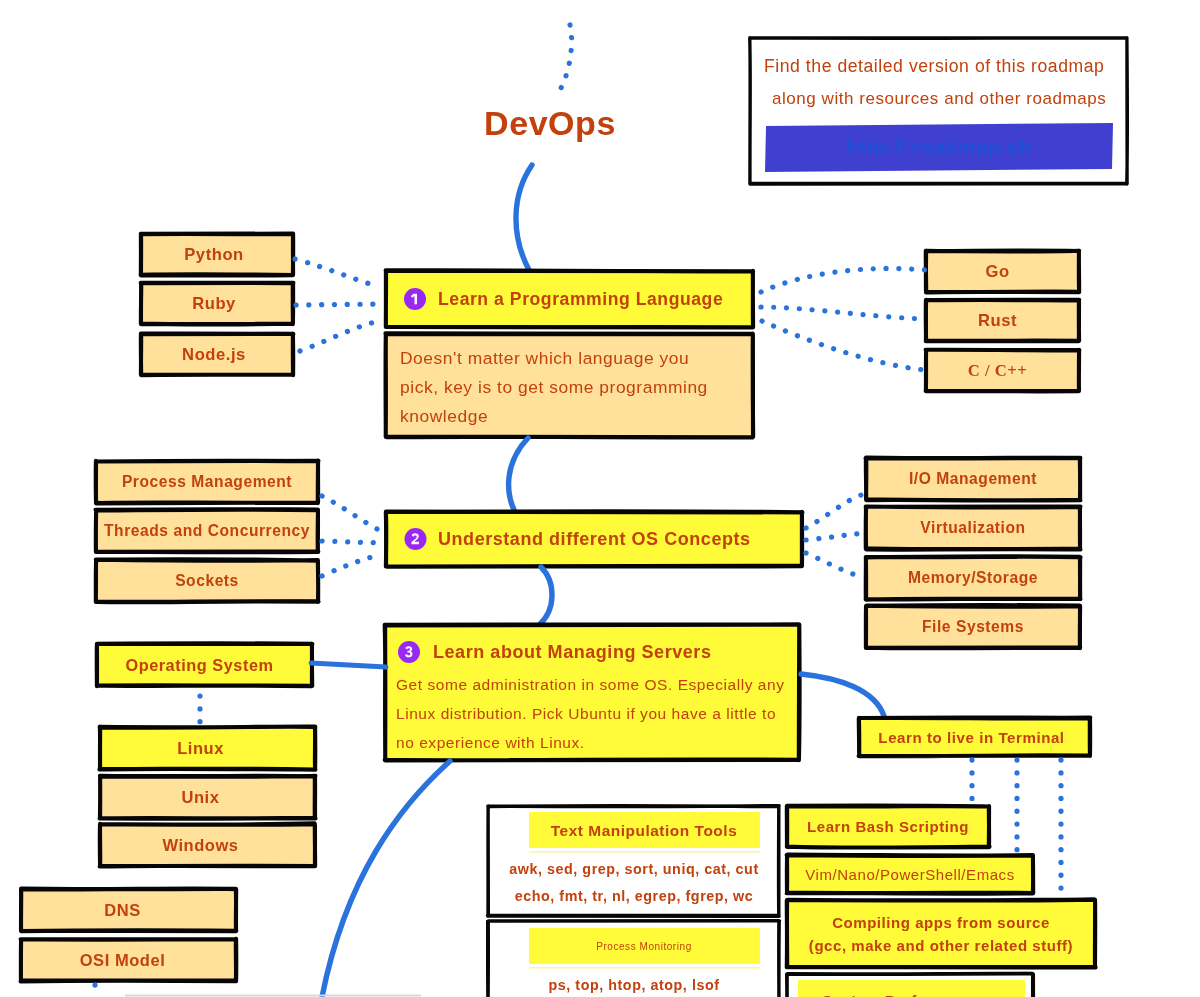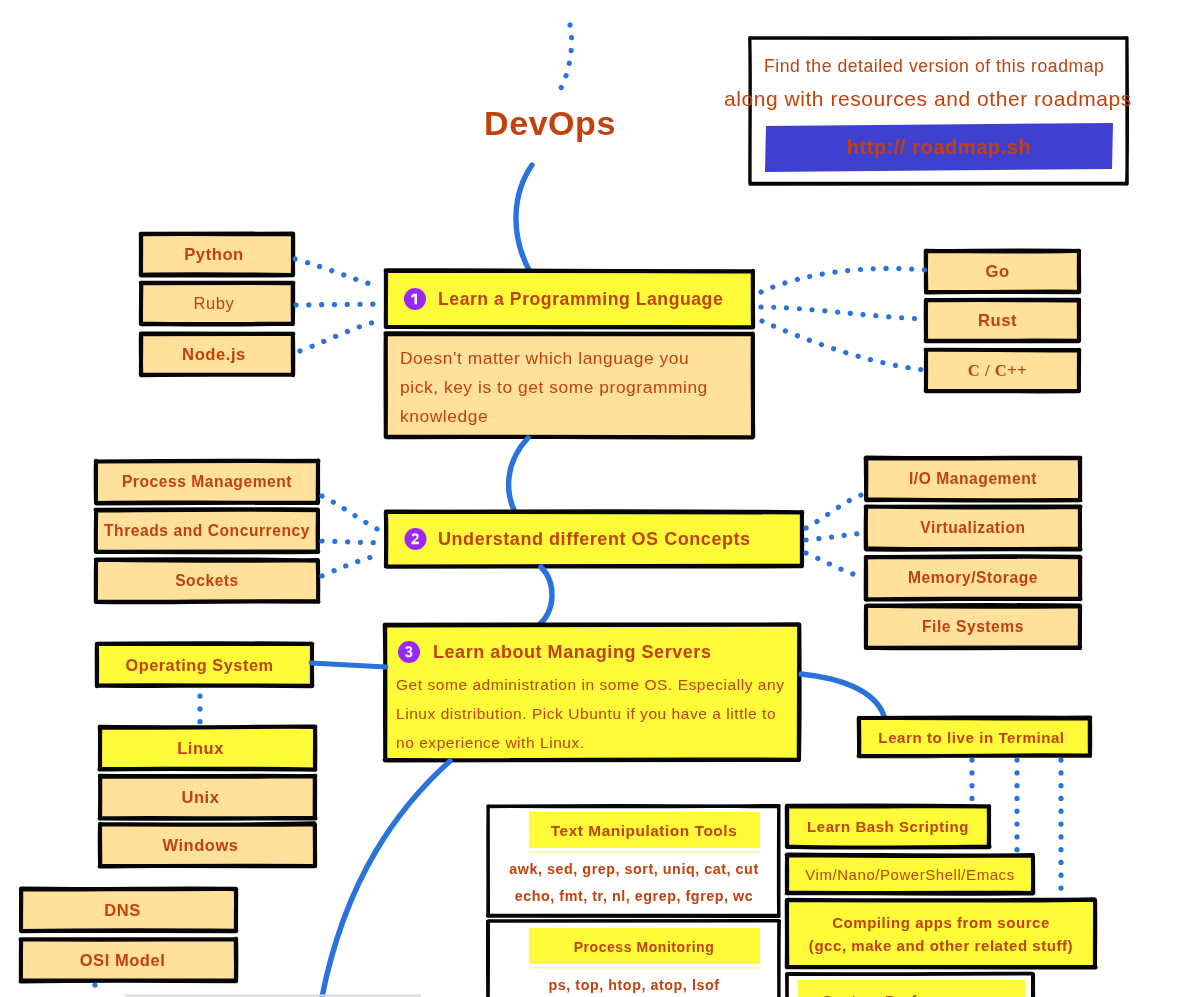--- a/index.html
+++ b/index.html
@@ -184,29 +184,29 @@
       <g>
         <rect x="489.5" y="922.5" width="288" height="107" fill="#ffffff" stroke="none"></rect>
         <path d="M488.4 921.0 C634.5 921.0 715.3 921.1 779.5 920.9 M778.9 921.3 C778.4 976.3 779.4 1006.6 778.9 1030.8 M778.7 1031.1 C632.8 1031.6 552.9 1030.5 487.6 1030.9 M488.2 1030.8 C487.5 976.0 487.7 944.6 487.7 921.1 M488.3 920.9 C633.4 921.0 715.7 920.2 779.1 920.6 M779.2 921.1 C778.6 976.3 779.1 1006.5 778.8 1030.7 M779.1 1030.5 C632.8 1029.6 552.0 1030.1 487.9 1031.5 M487.8 1031.0 C488.4 975.9 488.4 944.7 488.2 921.3" fill="none" stroke="#070605" stroke-width="3.4" stroke-linecap="round" stroke-linejoin="round"></path>
       </g>
       <rect x="529" y="928" width="231" height="36" fill="#fffb38"></rect>
       <rect x="529" y="967" width="231" height="1.6" fill="#fff59b"></rect>
     </svg>
   <div class="layer" id="txt">
       <div class="lbl" style="left: 420px; top: 101px; width: 260px; height: 44px; font-size: 34px; font-weight: 700;">DevOps</div>
       <div class="lbl" style="left: 764px; top: 53px; width: 362px; height: 26px; font-size: 17.6px; font-weight: 400; justify-content: flex-start; text-align: left;">Find the detailed version of this roadmap</div>
-      <div class="lbl" style="left: 724px; top: 86px; width: 362px; height: 26px; font-size: 21px; font-weight: 400; justify-content: flex-start; text-align: right;">along with resources and other roadmaps</div>
-      <div class="lbl" style="left: 766px; top: 124px; width: 346px; height: 46px; font-size: 20px; font-weight: 700; color: #c2410c;">http:// roadmap.sh</div>
+      <div class="lbl" style="left: 772px; top: 86px; width: 362px; height: 26px; font-size: 17px; font-weight: 400; justify-content: flex-start; text-align: right;">along with resources and other roadmaps</div>
+      <div class="lbl" style="left: 766px; top: 124px; width: 346px; height: 46px; font-size: 20px; font-weight: 700; color: #1d4ed8;">http:// roadmap.sh</div>
       <div class="lbl" style="left: 403px; top: 288px; width: 24px; height: 22px; font-size: 12px; font-weight: 700; color: rgb(255, 255, 255); opacity: 0;">1</div>
       <div class="lbl" style="left: 438px; top: 286px; width: 300px; height: 26px; font-size: 17.6px; font-weight: 700; justify-content: flex-start; text-align: left;">Learn a Programming Language</div>
       <div class="lbl" style="left: 400px; top: 345px; width: 345px; height: 26px; font-size: 17.4px; font-weight: 400; justify-content: flex-start; text-align: left;">Doesn't matter which language you</div>
       <div class="lbl" style="left: 400px; top: 374px; width: 345px; height: 26px; font-size: 17.4px; font-weight: 400; justify-content: flex-start; text-align: left;">pick, key is to get some programming</div>
       <div class="lbl" style="left: 400px; top: 403px; width: 345px; height: 26px; font-size: 17.4px; font-weight: 400; justify-content: flex-start; text-align: left;">knowledge</div>
       <div class="lbl" style="left: 138px; top: 234px; width: 152px; height: 41px; font-size: 16.6px; font-weight: 700;">Python</div>
-      <div class="lbl" style="left: 138px; top: 283px; width: 152px; height: 41px; font-size: 16.6px; font-weight: 400;">Ruby</div>
+      <div class="lbl" style="left: 138px; top: 283px; width: 152px; height: 41px; font-size: 16.6px; font-weight: 700;">Ruby</div>
       <div class="lbl" style="left: 138px; top: 334px; width: 152px; height: 41px; font-size: 16.6px; font-weight: 700;">Node.js</div>
       <div class="lbl" style="left: 921px; top: 251px; width: 153px; height: 41px; font-size: 16.6px; font-weight: 700;">Go</div>
       <div class="lbl" style="left: 921px; top: 300px; width: 153px; height: 41px; font-size: 16.6px; font-weight: 700;">Rust</div>
       <div class="lbl" style="left: 921px; top: 350px; width: 153px; height: 41px; font-size: 16.6px; font-weight: 700; font-family: Liberation Serif, serif;">C / C++</div>
       <div class="lbl" style="left: 404px; top: 528px; width: 24px; height: 22px; font-size: 12px; font-weight: 700; color: rgb(255, 255, 255); opacity: 0;">2</div>
       <div class="lbl" style="left: 438px; top: 526px; width: 340px; height: 26px; font-size: 18px; font-weight: 700; justify-content: flex-start; text-align: left;">Understand different OS Concepts</div>
       <div class="lbl" style="left: 96px; top: 461px; width: 222px; height: 42px; font-size: 15.6px; font-weight: 700;">Process Management</div>
       <div class="lbl" style="left: 96px; top: 510px; width: 222px; height: 42px; font-size: 15.6px; font-weight: 700;">Threads and Concurrency</div>
       <div class="lbl" style="left: 96px; top: 560px; width: 222px; height: 42px; font-size: 15.6px; font-weight: 700;">Sockets</div>
       <div class="lbl" style="left: 866px; top: 458px; width: 214px; height: 42px; font-size: 15.6px; font-weight: 700;">I/O Management</div>
@@ -226,16 +226,16 @@
       <div class="lbl" style="left: 15px; top: 939px; width: 215px; height: 42px; font-size: 16.5px; font-weight: 700;">OSI Model</div>
       <div class="lbl" style="left: 856px; top: 718px; width: 231px; height: 38px; font-size: 15.1px; font-weight: 700;">Learn to live in Terminal</div>
       <div class="lbl" style="left: 787px; top: 806px; width: 202px; height: 41px; font-size: 15px; font-weight: 700;">Learn Bash Scripting</div>
       <div class="lbl" style="left: 787px; top: 855px; width: 246px; height: 38px; font-size: 15px; font-weight: 400;">Vim/Nano/PowerShell/Emacs</div>
       <div class="lbl" style="left: 787px; top: 900px; width: 308px; height: 67px; font-size: 15px; font-weight: 700; line-height: 23px; white-space: pre-line;">Compiling apps from source
 (gcc, make and other related stuff)</div>
       <div class="lbl" style="left: 790px; top: 982px; width: 227px; height: 37px; font-size: 15.4px; font-weight: 700;">System Performance</div>
       <div class="lbl" style="left: 528px; top: 812px; width: 232px; height: 37px; font-size: 15.4px; font-weight: 700;">Text Manipulation Tools</div>
       <div class="lbl" style="left: 498px; top: 856px; width: 272px; height: 26px; font-size: 14.3px; font-weight: 700;">awk, sed, grep, sort, uniq, cat, cut</div>
       <div class="lbl" style="left: 498px; top: 883px; width: 272px; height: 26px; font-size: 14.3px; font-weight: 700;">echo, fmt, tr, nl, egrep, fgrep, wc</div>
-      <div class="lbl" style="left: 528px; top: 928px; width: 232px; height: 37px; font-size: 14px; font-weight: 700;">Process Monitoring</div>
+      <div class="lbl" style="left: 528px; top: 928px; width: 232px; height: 37px; font-size: 10px; font-weight: 400;">Process Monitoring</div>
       <div class="lbl" style="left: 498px; top: 972px; width: 272px; height: 26px; font-size: 14.3px; font-weight: 700;">ps, top, htop, atop, lsof</div>
     </div>
 </div>
 
 </body></html>

